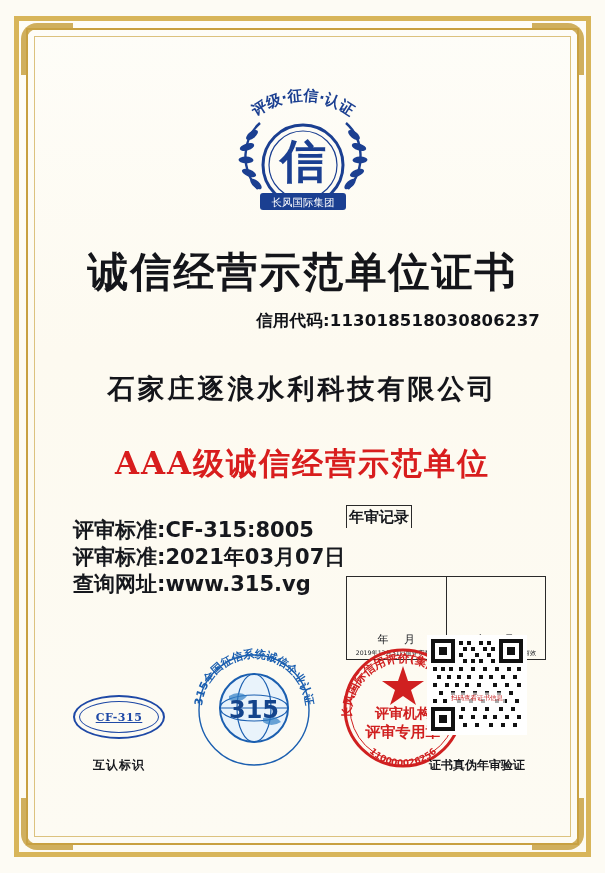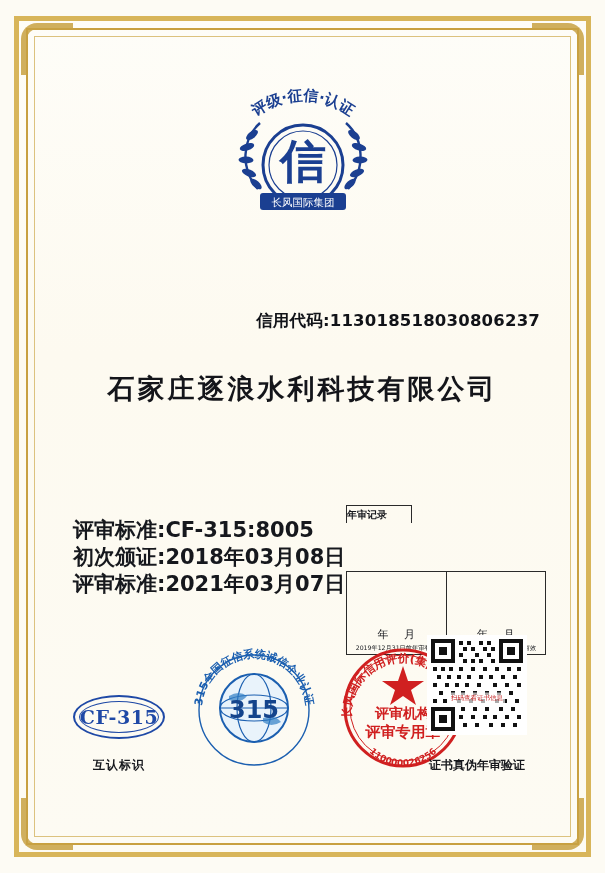--- a/index.html
+++ b/index.html
@@ -155,27 +155,27 @@
 
   
   .review-box {
     position: absolute;
     right: 6px;
     top: 450px;
     width: 200px;
   }
   .review-title {
     font-family: "DejaVu Sans", sans-serif;
-    font-size: 10px;
+    font-size: 15px;
     font-weight: bold;
     color: #16181d;
     border: 1px solid #2a2a2a;
     border-bottom: none;
     width: 66px;
-    text-align: left;
+    text-align: center;
     padding: 2px 0 1px;
     box-sizing: border-box;
     background: transparent;
   }
   .review-grid {
     display: flex;
     border: 1px solid #2a2a2a;
     height: 82px;
     margin-top: 48px;
   }
@@ -232,26 +232,27 @@
   }
   .cf-oval::after {
     content: "";
     position: absolute;
     left: 4px; top: 4px; right: 4px; bottom: 4px;
     border: 1px solid #1f49a6;
     border-radius: 50%;
   }
   .cf-text {
     font-family: "DejaVu Serif", serif;
-    font-size: 19px;
+    font-size: 11px;
     font-weight: bold;
     color: #1f49a6;
     letter-spacing: 0.5px;
     position: relative;
     z-index: 1;
+    text-decoration: underline;
   }
   .seal-caption {
     margin-top: 18px;
     font-family: "DejaVu Sans", sans-serif;
     font-size: 12px;
     font-weight: bold;
     color: #16181d;
     letter-spacing: 1px;
   }
 
@@ -336,30 +337,32 @@
             <circle cx="95" cy="92" r="40" fill="none" stroke="#1b3f91" stroke-width="3"></circle>
             <circle cx="95" cy="92" r="34" fill="none" stroke="#1b3f91" stroke-width="1.2"></circle>
             <text x="95" y="104" text-anchor="middle" font-family="DejaVu Sans, sans-serif" font-size="46" font-weight="bold" fill="#1b3f91">信</text>
 
             <rect x="52" y="120" width="86" height="17" rx="3" fill="#1b3f91"></rect>
             <text x="95" y="133" text-anchor="middle" font-family="DejaVu Sans, sans-serif" font-size="10.5" fill="#ffffff">长风国际集团</text>
           </svg>
         </div>
       </div>
 
+      <div class="main-title">诚信经营示范单位证书</div>
 
       <div class="credit-code">信用代码:113018518030806237</div>
 
       <div class="company-name">石家庄逐浪水利科技有限公司</div>
 
+      <div class="grade-line">AAA级诚信经营示范单位</div>
 
       <div class="details">
         <div>评审标准:CF-315:8005</div>
-        <div>初次颁证:2018年03月08日</div>
         <div>评审标准:2021年03月07日</div>
+        <div>查询网址:www.315.vg</div>
       </div>
 
       <div class="review-box">
         <div class="review-title">年审记录</div>
         <div class="review-grid">
           <div class="review-cell">
             <div class="rc-ym">年 月</div>
             <div class="rc-note">2019年12月31日前年审有效</div>
           </div>
           <div class="review-cell">

